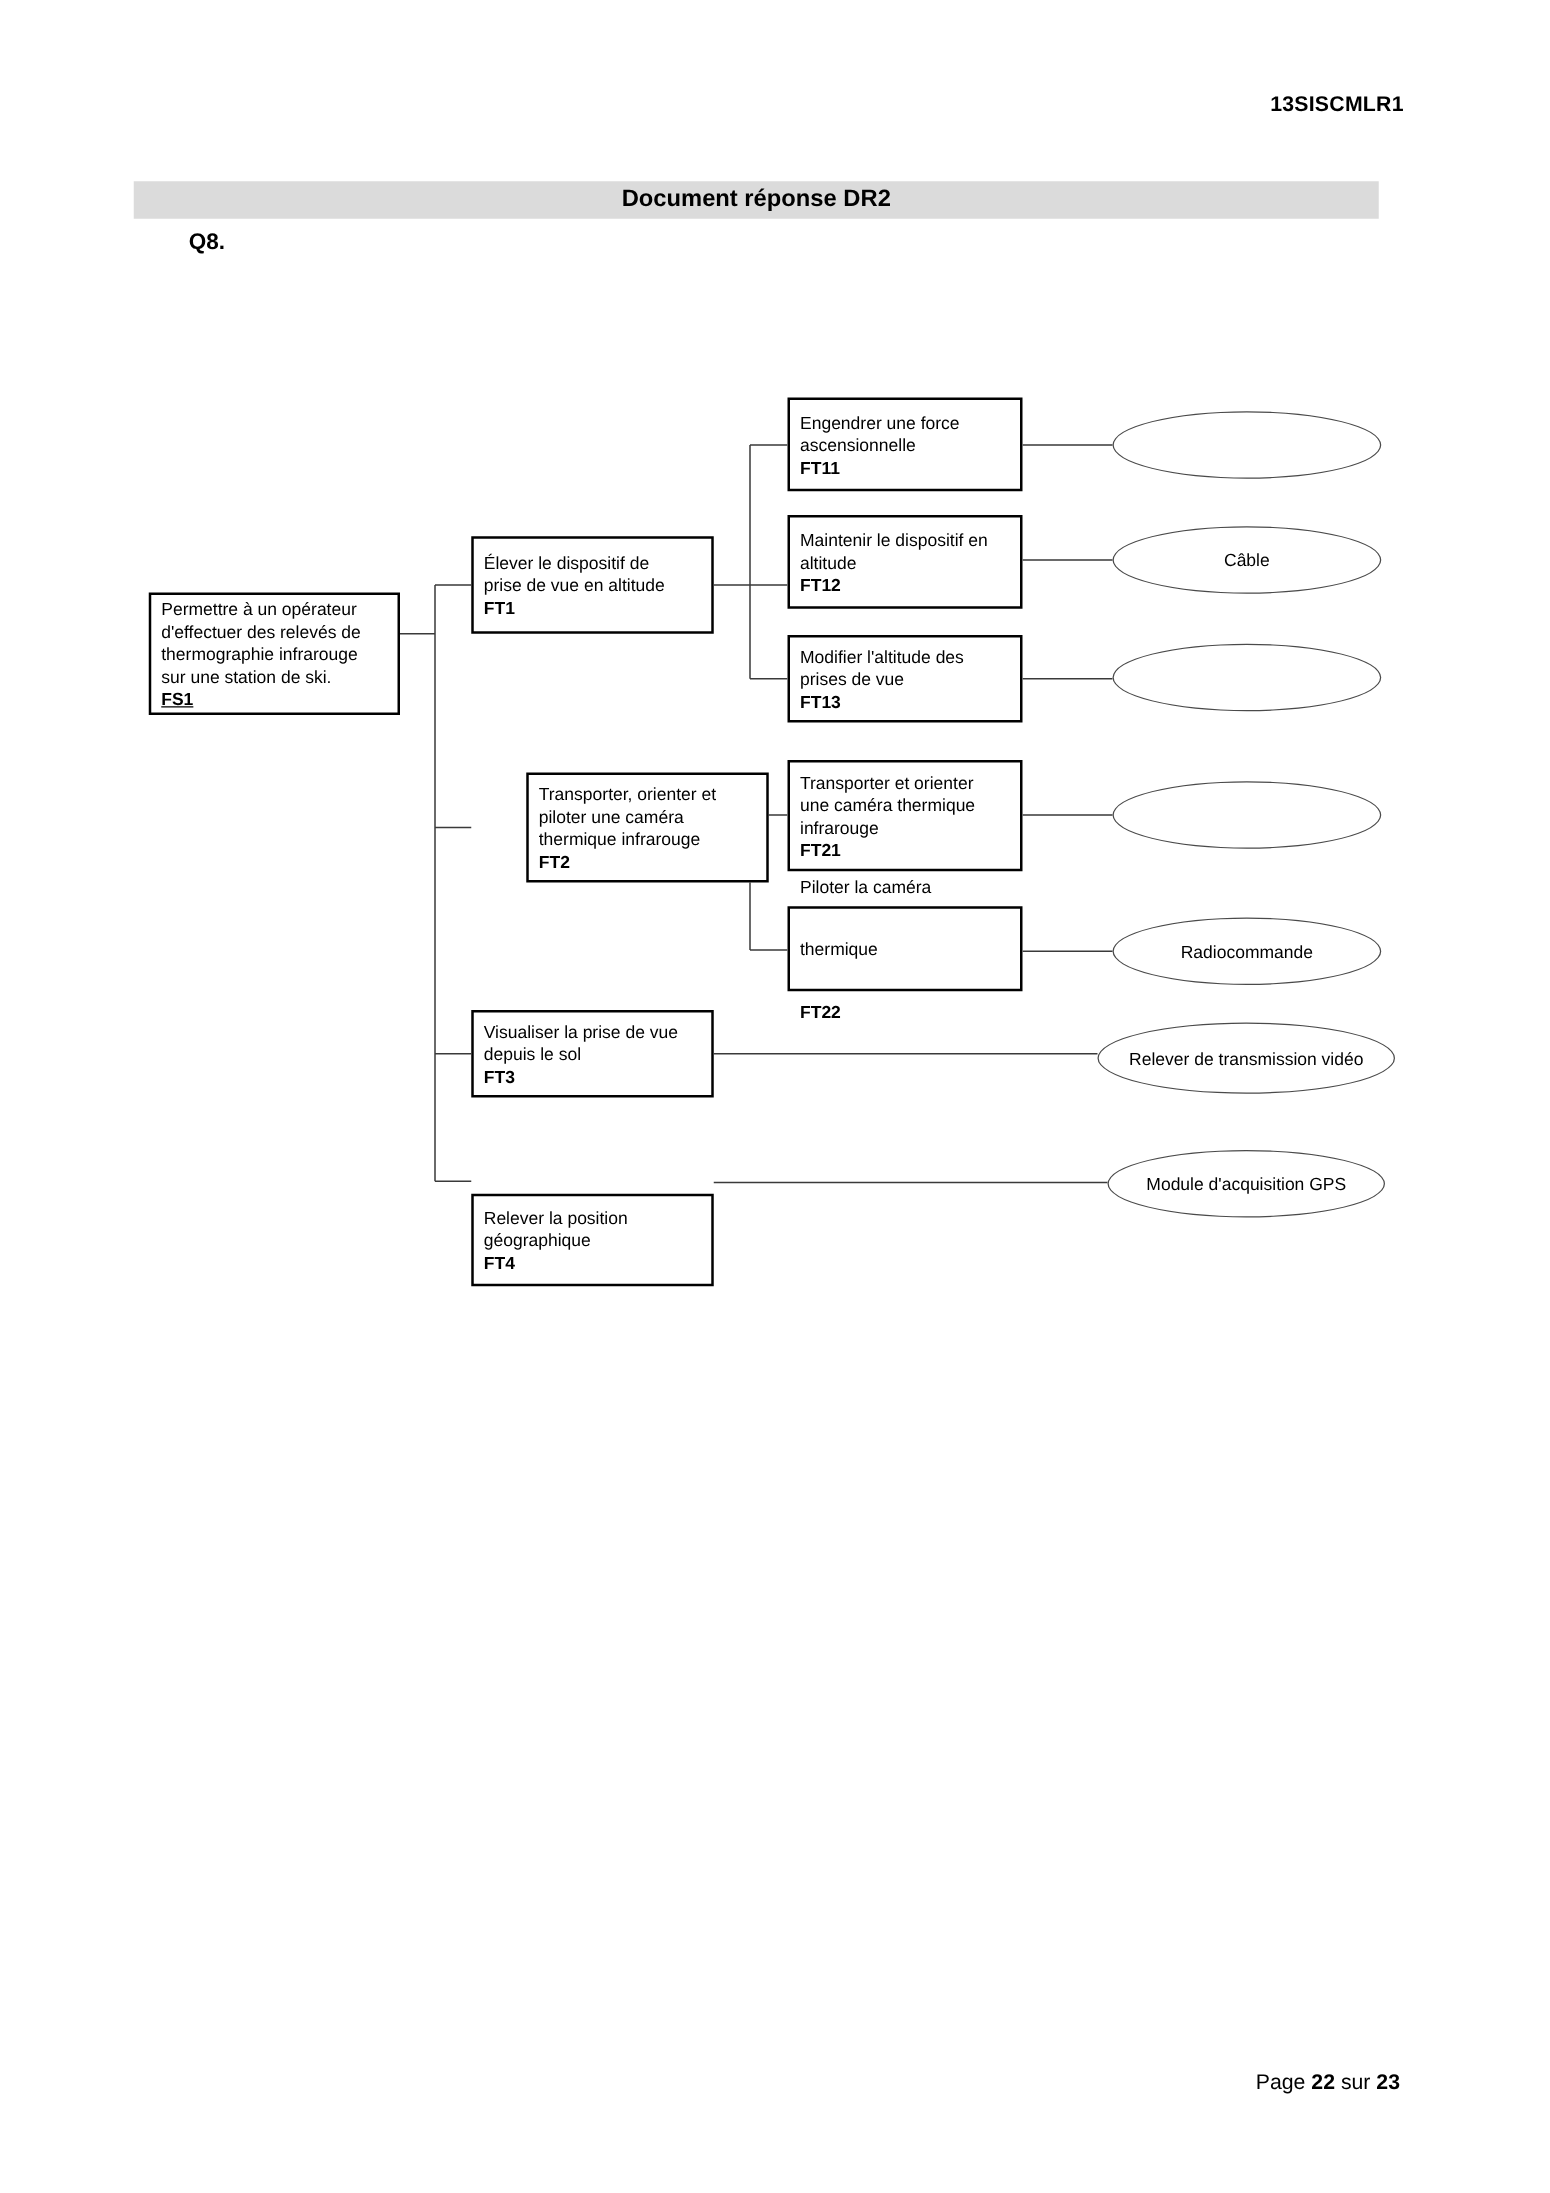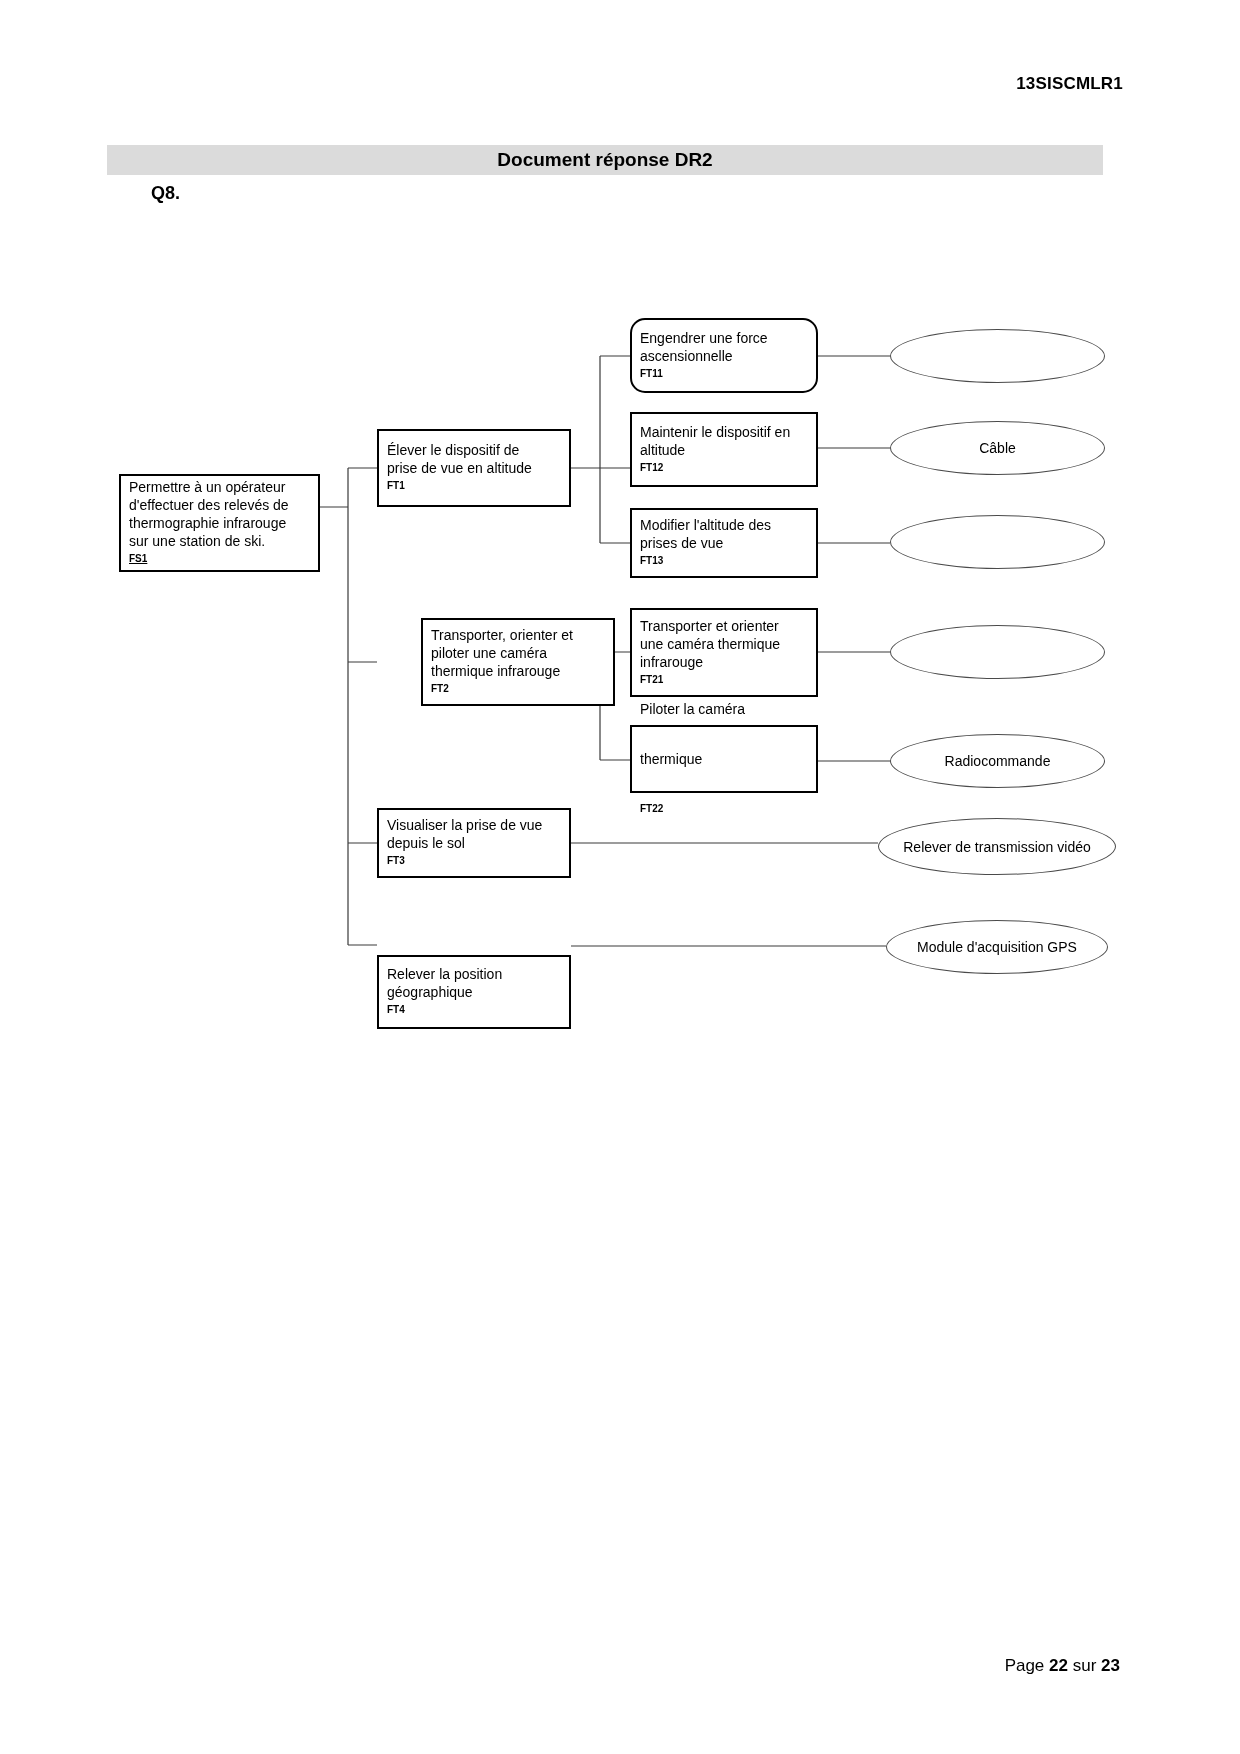--- a/index.html
+++ b/index.html
@@ -13,21 +13,21 @@
             display:flex; align-items:center; justify-content:center; }
   .banner-title { font-size:19px; font-weight:bold; }
 
   .question { position:absolute; left:107px; top:183px; font-size:18px; font-weight:bold;margin-left:44px; }
 
   svg.lines { position:absolute; left:0; top:0; width:1240px; height:1754px; }
 
   .fbox { position:absolute; border:2px solid #000; background:#fff;
           display:flex; flex-direction:column; justify-content:center;
           padding:4px 5px 4px 8px; font-size:14px; line-height:18px; }
-  .fbox .lbl { font-weight:bold; font-size:10px; }
+  .fbox .lbl { font-weight:bold; font-size:14px; }
   .fbox .lbl.u { text-decoration:underline; }
 
   .oval { position:absolute; border:1px solid #4a4a4a; border-radius:50%; background:#fff;
           display:flex; align-items:center; justify-content:center; font-size:14px; }
 
   .footer { position:absolute; top:1656px; right:120px; font-size:17px; }
   .footer b { font-weight:bold; }
 </style>
 </head>
 <body>
@@ -74,21 +74,21 @@
     <div>sur une station de ski.</div>
     <div class="lbl u">FS1</div>
   </div>
 
   <div class="fbox" style="left:377px;top:429px;width:194px;height:78px;">
     <div>Élever le dispositif de</div>
     <div>prise de vue en altitude</div>
     <div class="lbl">FT1</div>
   </div>
 
-  <div class="fbox" style="left:630px;top:318px;width:188px;height:75px;border-radius:15px;">
+  <div class="fbox" style="left:630px;top:318px;width:188px;height:75px;">
     <div>Engendrer une force</div>
     <div>ascensionnelle</div>
     <div class="lbl">FT11</div>
   </div>
 
   <div class="fbox" style="left:630px;top:412px;width:188px;height:75px;">
     <div>Maintenir le dispositif en</div>
     <div>altitude</div>
     <div class="lbl">FT12</div>
   </div>

